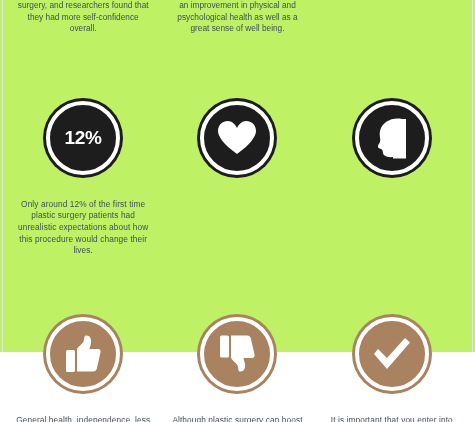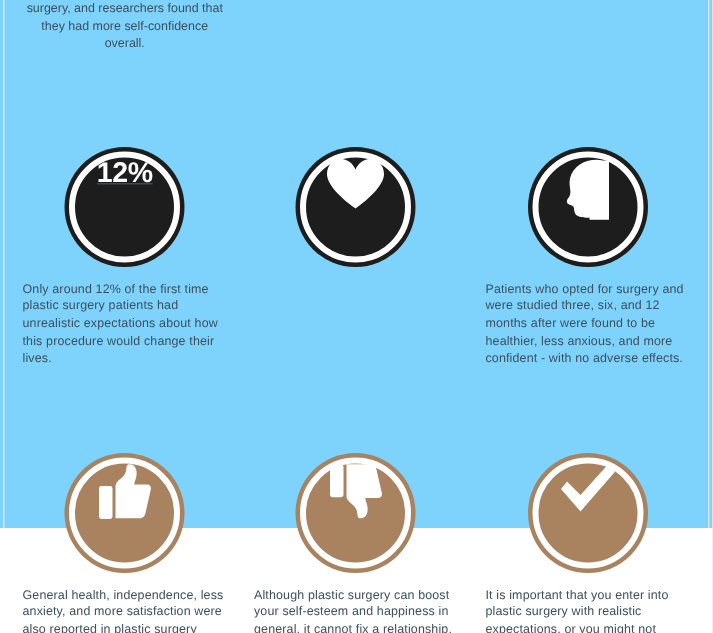--- a/index.html
+++ b/index.html
@@ -11,21 +11,21 @@
     width: 475px;
     height: 422px;
     overflow: hidden;
     font-family: "Liberation Sans", sans-serif;
     color: #3b4a5a;
   }
   .page {
     position: relative;
     width: 475px;
     height: 352px;
-    background: #7dd3fc;
+    background: #bef264;
   }
   .edge-line {
     position: absolute;
     top: 0;
     bottom: 0;
     width: 1px;
     background: #dfe3e6;
   }
   .edge-line.left { left: 2px; }
   .edge-line.right { right: 2px; }
@@ -42,40 +42,42 @@
   }
   .cell {
     width: 33.333%;
     box-sizing: border-box;
     padding: 0 9px;
     display: flex;
     flex-direction: column;
     align-items: center;
   }
   .caption {
+    text-align: center;
     font-size: 8.3px;
     line-height: 11.6px;
     color: #3d4f5d;
     letter-spacing: 0.1px;
+    margin-top: 12px;
   }
 
   
   .row-top {
     padding-top: 0;
   }
 
   .badge {
     width: 74px;
     height: 74px;
     border-radius: 50%;
     display: flex;
+    align-items: center;
     justify-content: center;
     box-sizing: border-box;
     position: relative;
-    text-decoration: underline;
   }
   .badge.dark {
     background: #1d1d1d;
     border: 4px solid #ffffff;
     box-shadow: 0 0 0 3px #1d1d1d;
   }
   .badge.tan {
     background: #a9825f;
     border: 4px solid #ffffff;
     box-shadow: 0 0 0 3px #a9825f;
@@ -109,20 +111,23 @@
 <div class="page">
   <div class="edge-line left"></div>
   <div class="edge-line right"></div>
 
   <div class="grid">
 
     <div class="row row-top">
       <div class="cell">
         <div class="caption-top">surgery, and researchers found that they had more self-confidence overall.</div>
       </div>
+      <div class="cell">
+        <div class="caption-top">an improvement in physical and psychological health as well as a great sense of well being.</div>
+      </div>
     </div>
 
     <div class="row row2">
       <div class="cell">
         <div class="badge-wrap">
           <div class="badge dark">
             <span class="pct">12%</span>
           </div>
         </div>
         <div class="caption">Only around 12% of the first time plastic surgery patients had unrealistic expectations about how this procedure would change their lives.</div>
@@ -143,21 +148,20 @@
       <div class="cell">
         <div class="badge-wrap">
           <div class="badge dark">
             <span>
               <svg width="40" height="42" viewBox="0 0 40 42" aria-hidden="true">
                 <path d="M30 2 C 20 0, 10 5, 8 14 C 7 19, 9 22, 8 25 C 7.3 27, 5.5 28, 6 30 C 6.4 31.5, 9 31.6, 10 32.5 C 11 33.4, 10.6 36, 11.5 37.5 C 12.7 39.5, 17 40.5, 21 40 L 21 41.5 L 34 41.5 L 34 2 Z" fill="#ffffff"></path>
               </svg>
             </span>
           </div>
         </div>
-        <div class="caption">Patients who opted for surgery and were studied three, six, and 12 months after were found to be healthier, less anxious, and more confident - with no adverse effects.</div>
       </div>
     </div>
 
     <div class="row row3">
       <div class="cell">
         <div class="badge-wrap">
           <div class="badge tan">
             <span>
               <svg width="36" height="38" viewBox="0 0 36 38" aria-hidden="true">
                 <path d="M12 15 C 12 11, 18 10, 19 5 C 19.6 2, 19 0.5, 21.5 0.5 C 25 0.5, 26.5 4, 26 8 C 25.7 10.5, 24.5 12.5, 24.5 14 L 33 14 C 35 14, 36 15.5, 35.5 17.5 L 32 33 C 31.5 35.5, 30 36.5, 28 36.5 L 12 36.5 Z" fill="#ffffff"></path>

